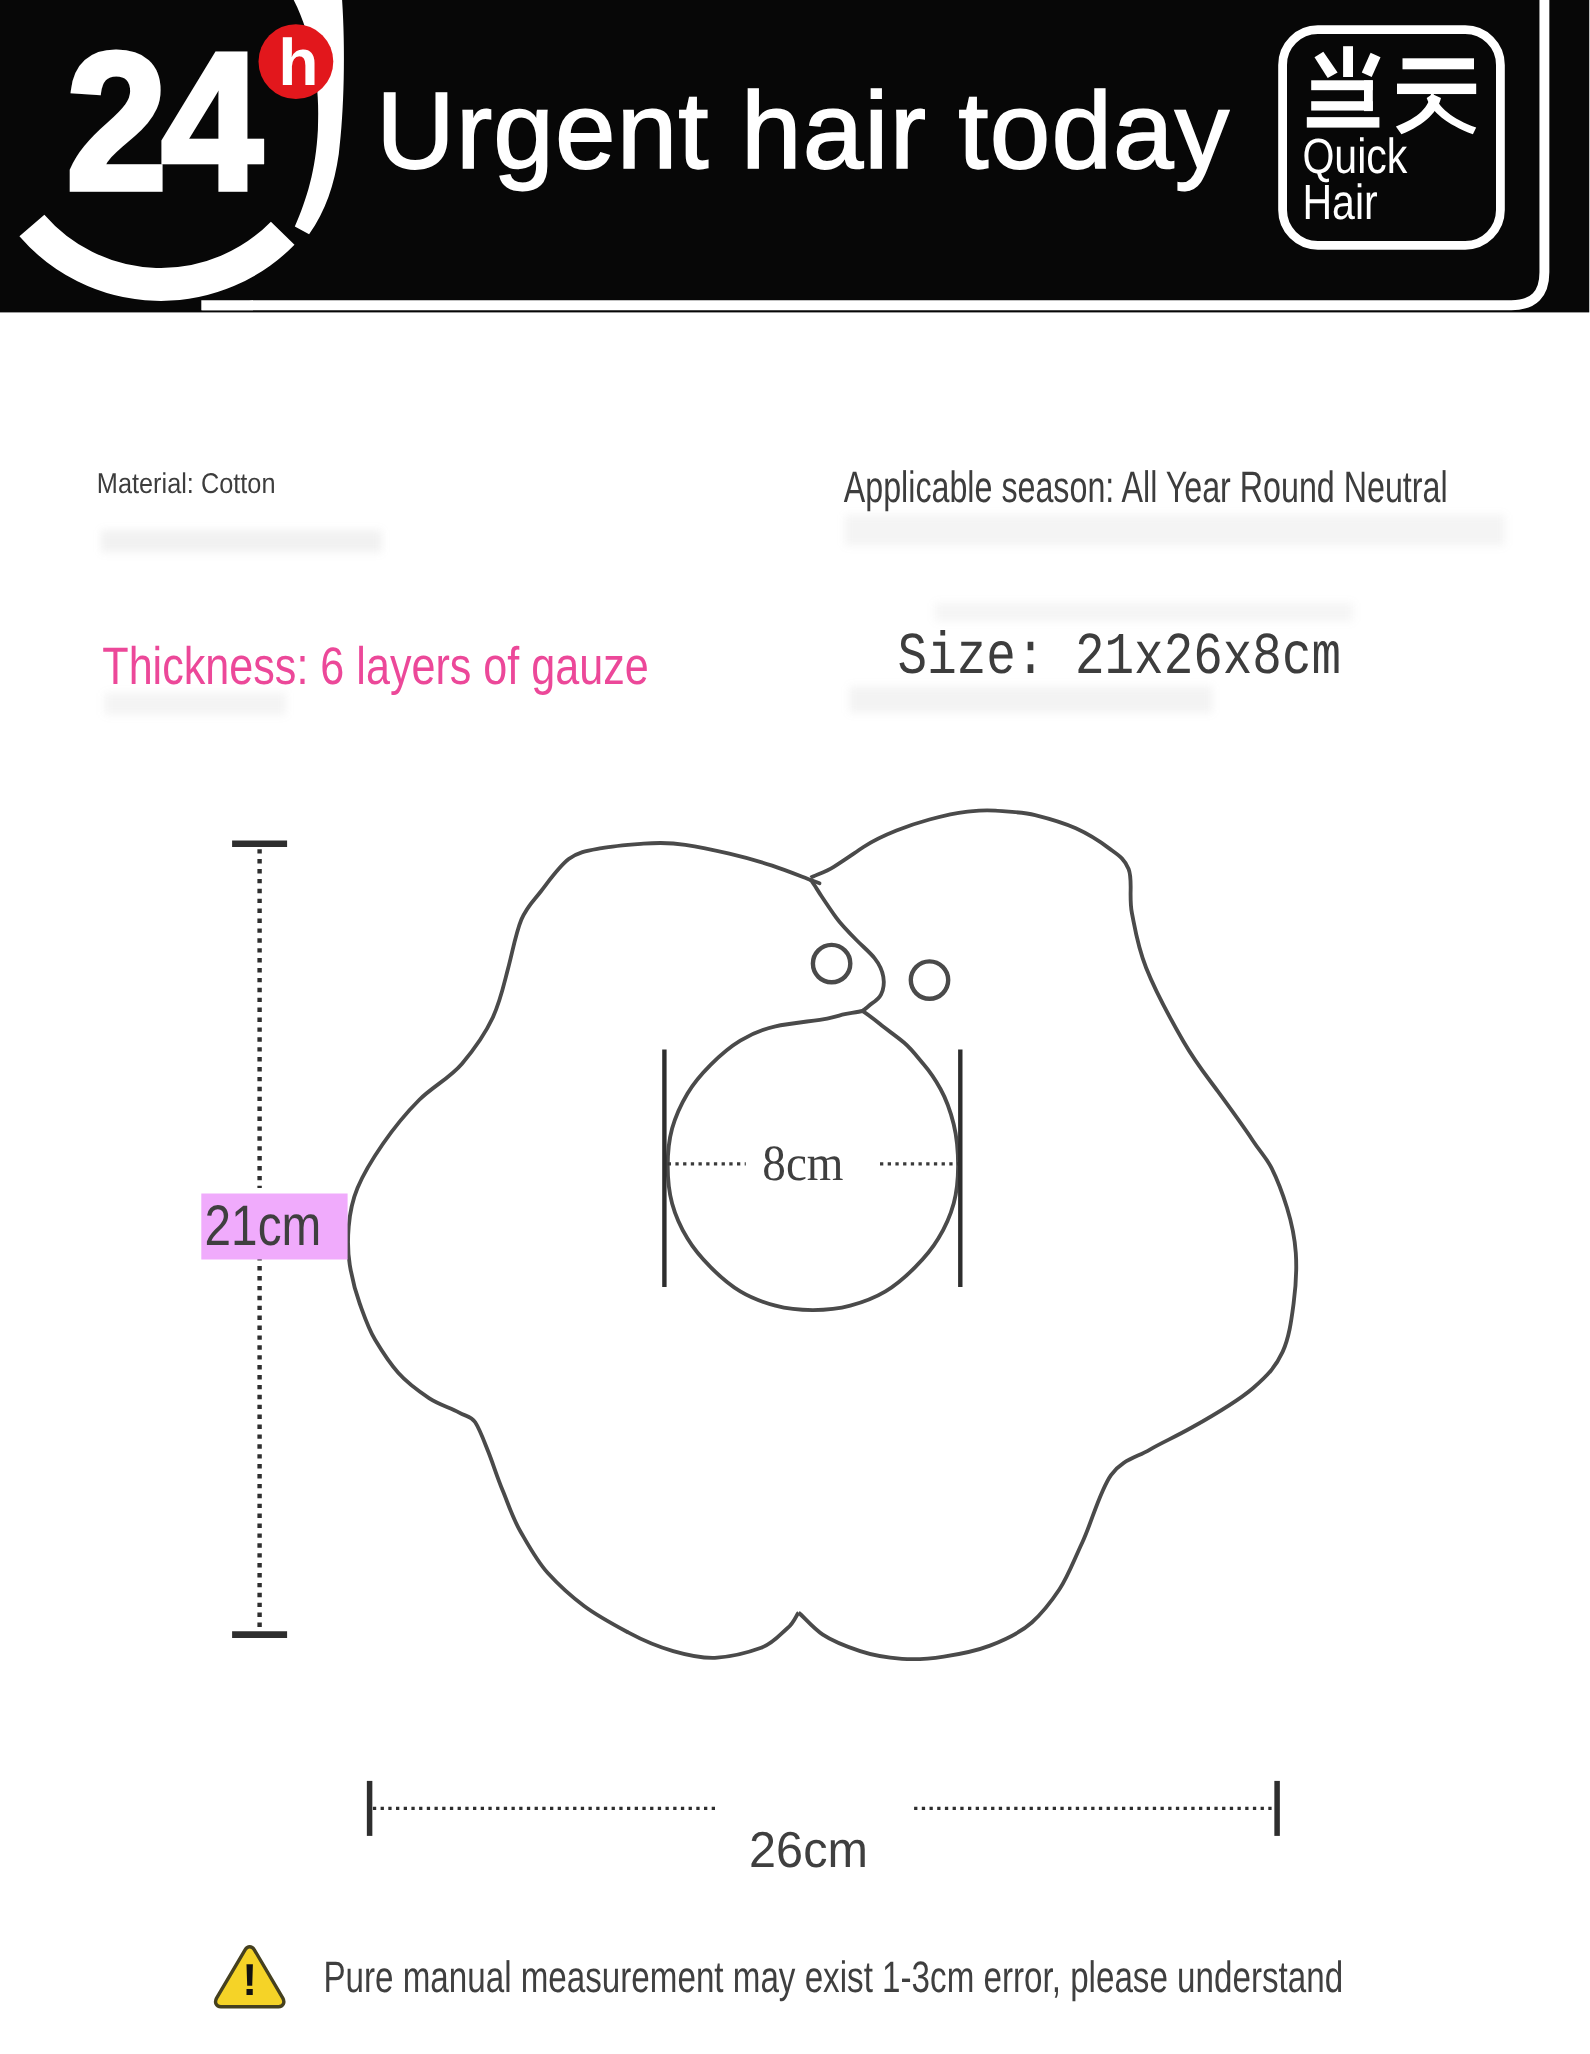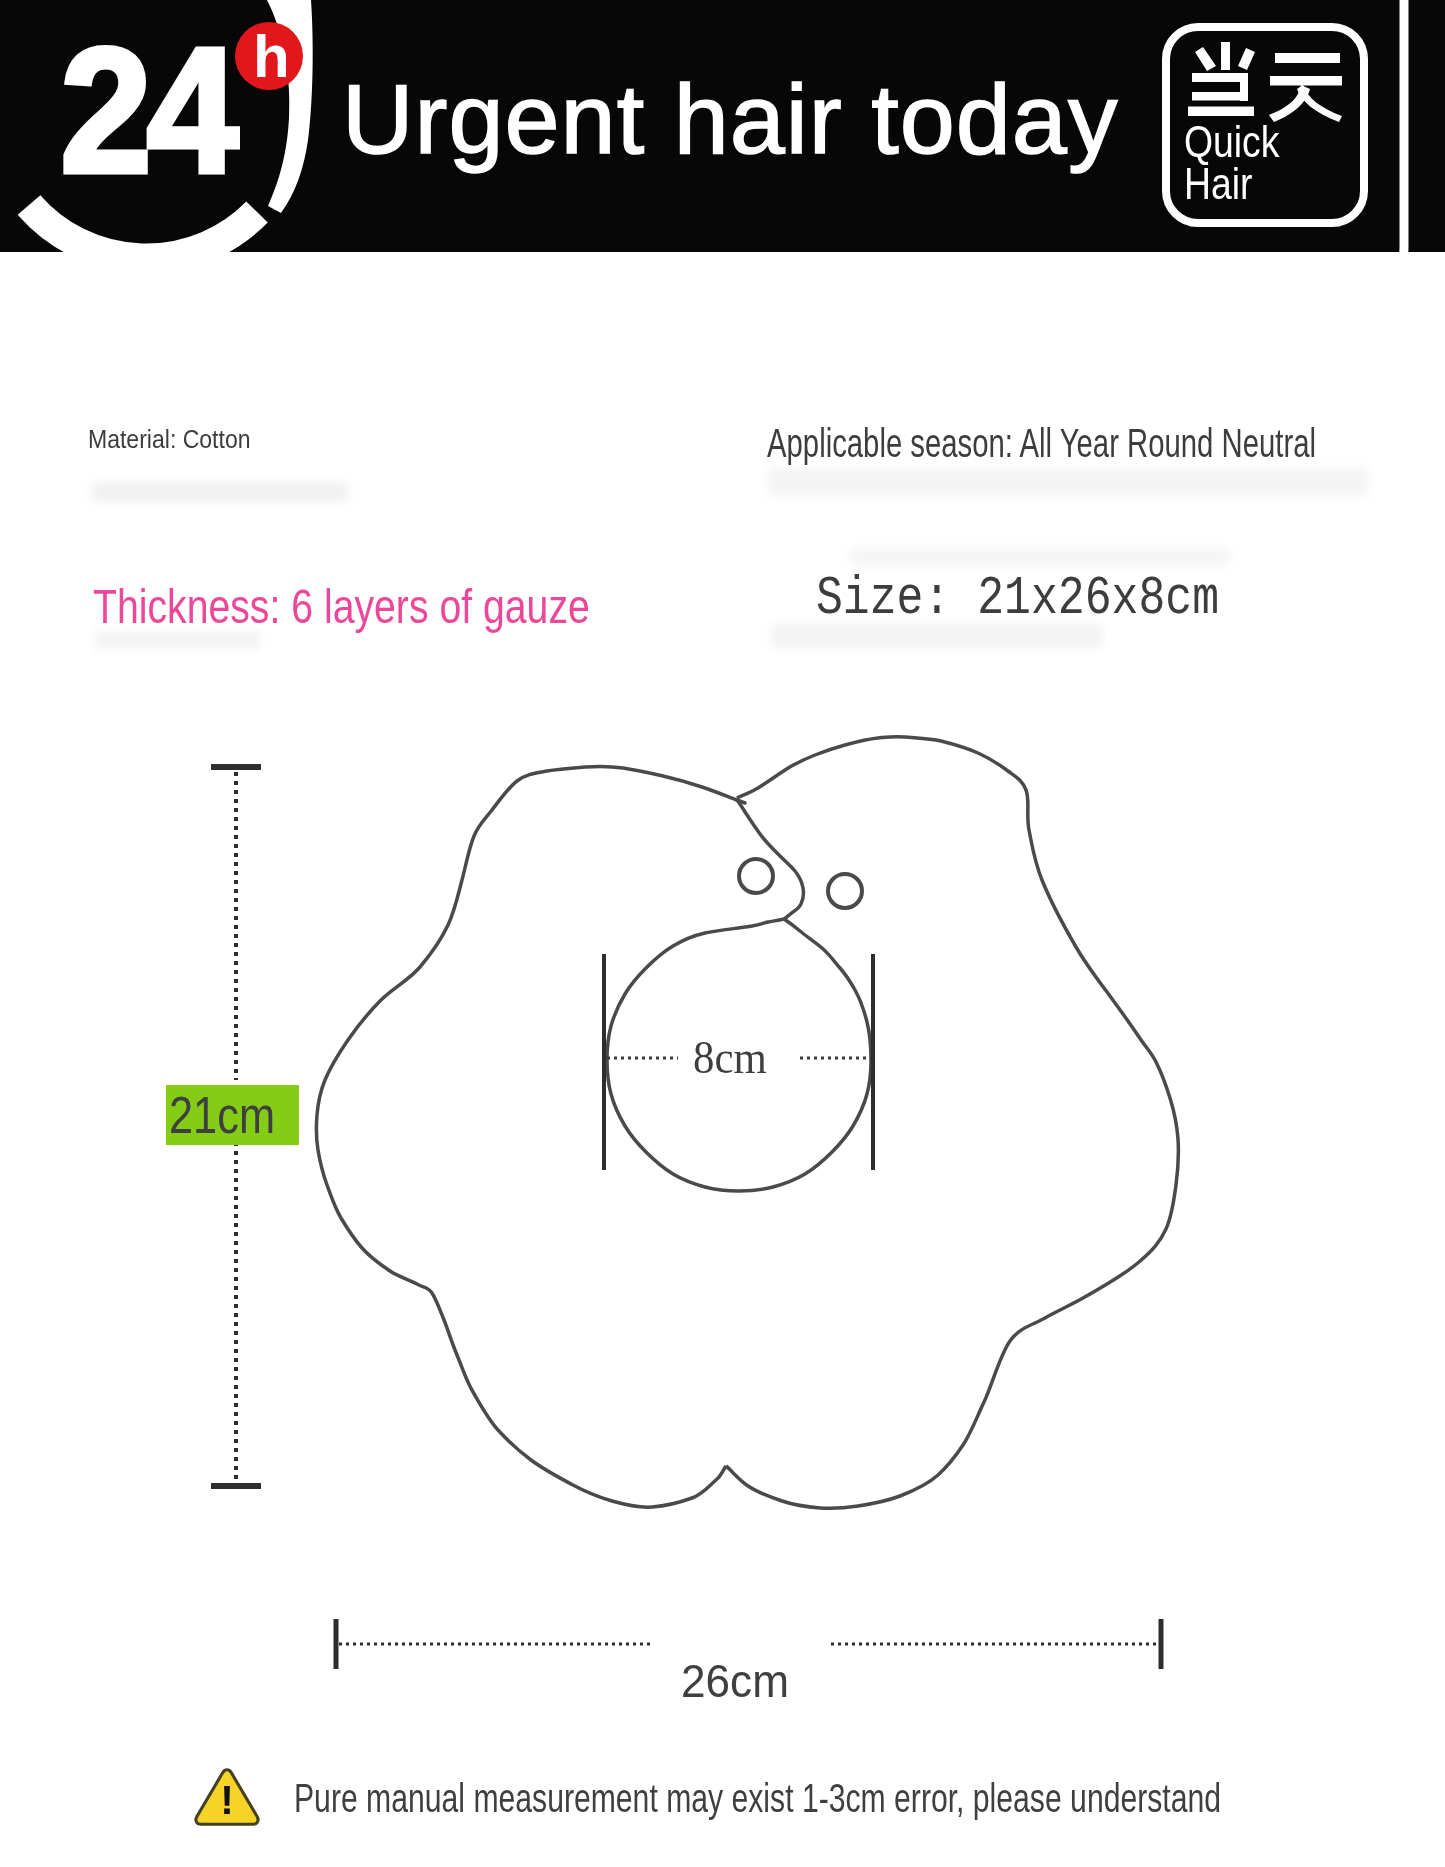--- a/index.html
+++ b/index.html
@@ -4,21 +4,21 @@
 <style>
   html,body{margin:0;padding:0;}
   body{width:1445px;height:1867px;position:relative;background:#ffffff;
        font-family:"Liberation Sans", sans-serif;overflow:hidden;}
   .abs{position:absolute;}
   .sx{display:inline-block;transform-origin:0 50%;white-space:nowrap;}
 </style>
 </head>
 <body>
 
-<div class="abs" style="left:0;top:0;width:1445px;height:252px;background:#070707;">
+<div class="abs" style="left:0;top:0;width:1445px;height:284px;background:#070707;">
 <svg width="1445" height="308" viewBox="0 0 1445 308" style="position:absolute;left:0;top:0;">
 
   <path d="M 183,277.5 L 1374,277.5 Q 1404,277.5 1404,247.5 L 1404,0" fill="none" stroke="#ffffff" stroke-width="9"></path>
 
   <path d="M 183,282 L 230,273 L 230,282 Z" fill="#ffffff"></path>
 
   <path d="M 311,0 C 314,45 313,100 308,140 C 304,168 296,192 281,213
            L 268,206 C 279,181 287,155 289,118 C 291,80 285,35 267,0 Z" fill="#ffffff"></path>
 
   <path d="M 29,205 A 155 155 0 0 0 257 212" fill="none" stroke="#ffffff" stroke-width="30"></path>
@@ -99,21 +99,21 @@
   </g>
 
   <g stroke="#2e2e2e">
     <line x1="336" y1="1619" x2="336" y2="1669" stroke-width="5"></line>
     <line x1="1161" y1="1619" x2="1161" y2="1669" stroke-width="5"></line>
     <line x1="339" y1="1644" x2="652" y2="1644" stroke-width="3" stroke-dasharray="3 4"></line>
     <line x1="831" y1="1644" x2="1159" y2="1644" stroke-width="3" stroke-dasharray="3 4"></line>
   </g>
 </svg>
 
-<div class="abs" style="left:166px;top:1085px;font-size:52px;color:#3f3f3f;background:#84cc16;padding:0 3px;">
+<div class="abs" style="left:183px;top:1085px;font-size:52px;color:#3f3f3f;background:#f0abfc;padding:0 3px;">
   <span class="sx" id="t5" style="transform:scaleX(0.8336)">21cm</span></div>
 <div class="abs" style="left:693px;top:1031px;font-size:46px;color:#3f3f3f;font-family:Liberation Serif, serif;">
   <span class="sx" id="t6" style="transform:scaleX(0.932)">8cm</span></div>
 <div class="abs" style="left:681px;top:1614px;font-size:46px;color:#3f3f3f;margin-top:40px;">
   <span class="sx" id="t7" style="transform:scaleX(0.9601)">26cm</span></div>
 
 <svg class="abs" style="left:193px;top:1766px;" width="68" height="68" viewBox="0 0 70 70">
   <path d="M 30.8,6.5 C 33,3 37,3 39.2,6.5 L 66,52 C 68.2,56 66.4,60 62,60 L 8,60 C 3.6,60 1.8,56 4,52 Z" fill="#f5d327" stroke="#45401f" stroke-width="3.2" stroke-linejoin="round"></path>
   <text x="35" y="49" font-size="42" font-weight="bold" fill="#111" text-anchor="middle">!</text>
 </svg>

